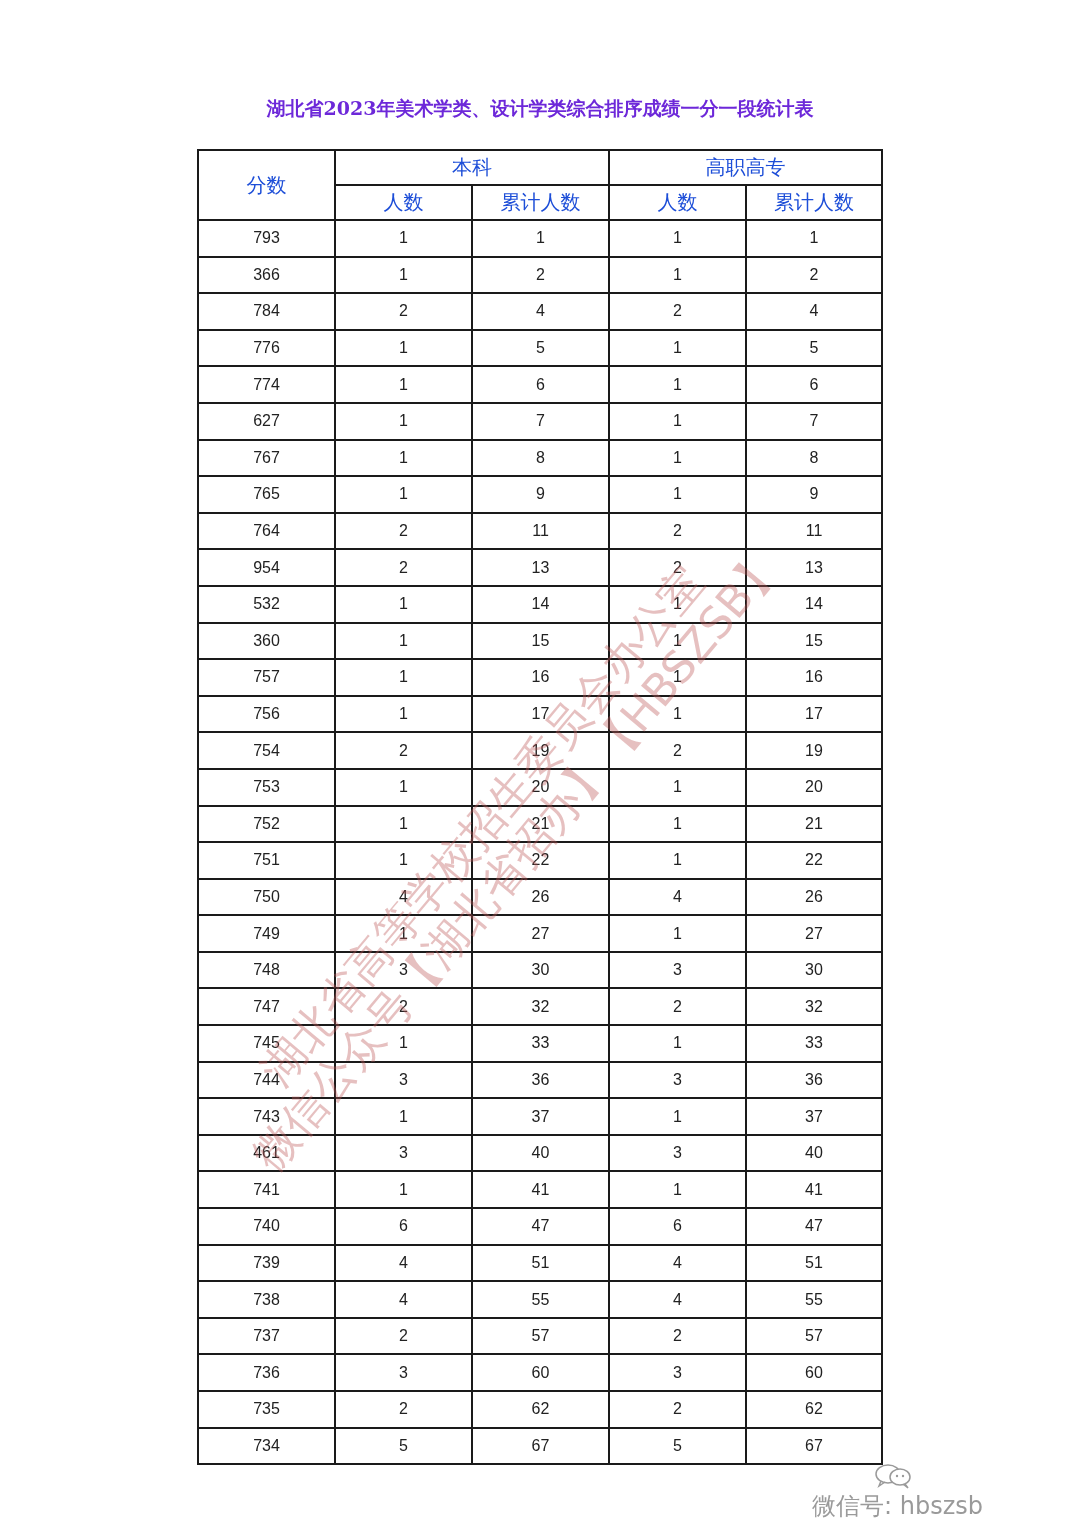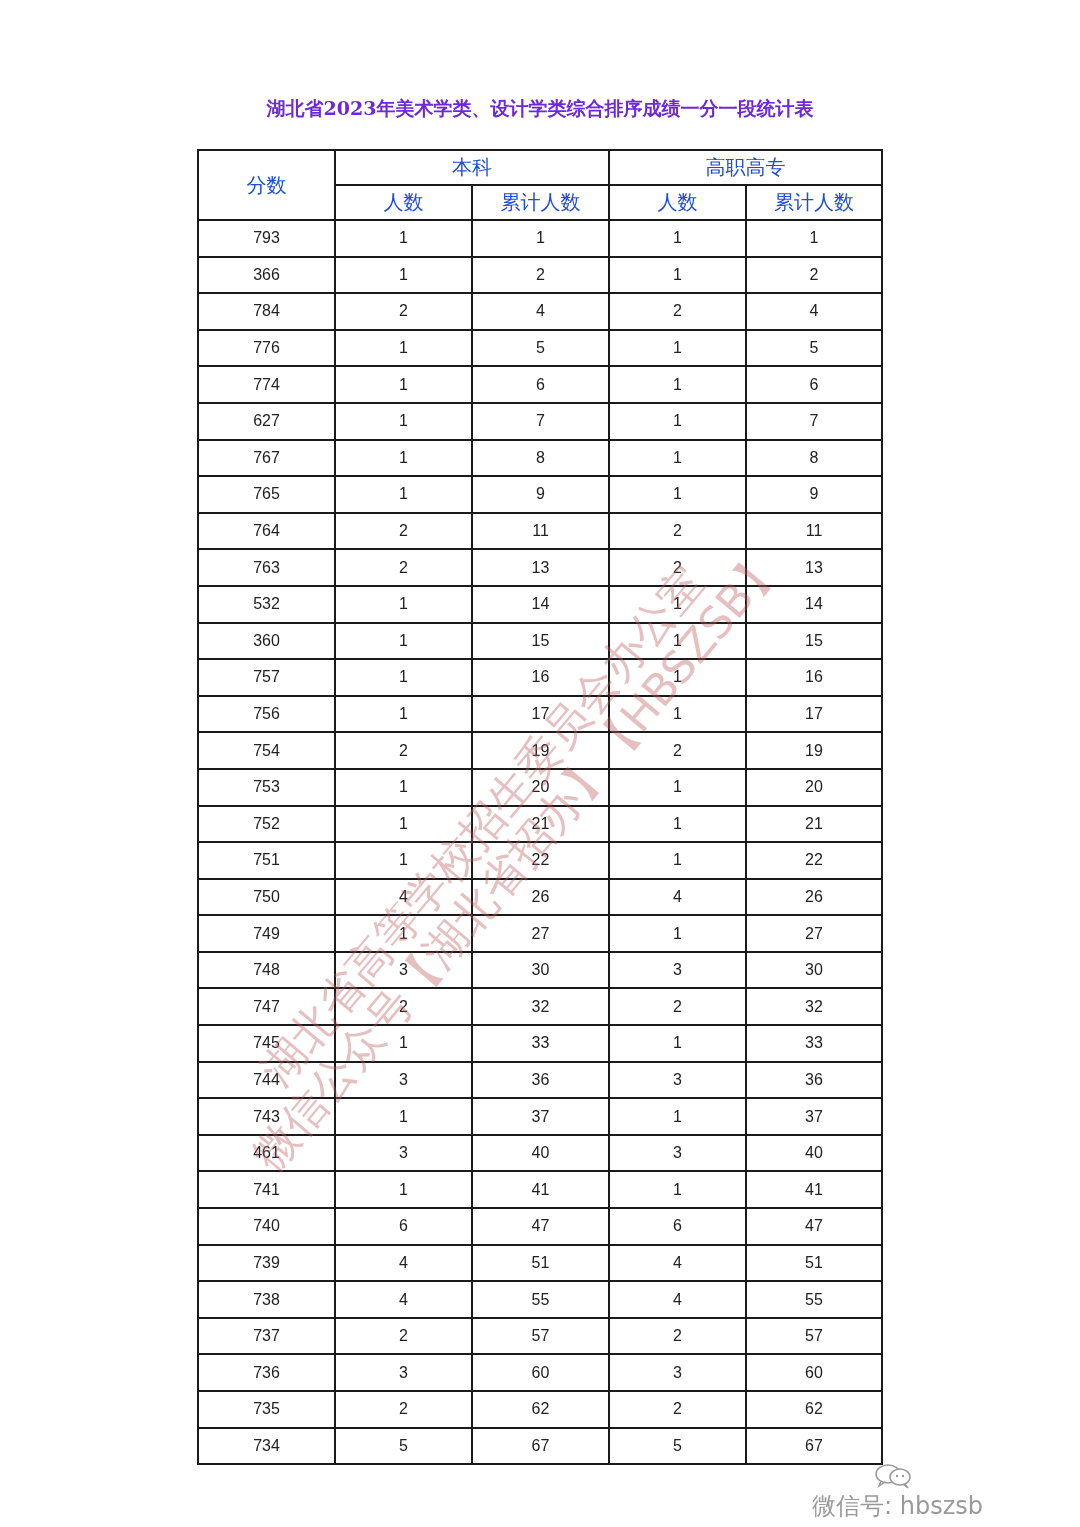--- a/index.html
+++ b/index.html
@@ -159,21 +159,21 @@
         <td>9</td>
       </tr>
       <tr>
         <td>764</td>
         <td>2</td>
         <td>11</td>
         <td>2</td>
         <td>11</td>
       </tr>
       <tr>
-        <td>763</td>
+        <td>954</td>
         <td>2</td>
         <td>13</td>
         <td>2</td>
         <td>13</td>
       </tr>
       <tr>
         <td>532</td>
         <td>1</td>
         <td>14</td>
         <td>1</td>

